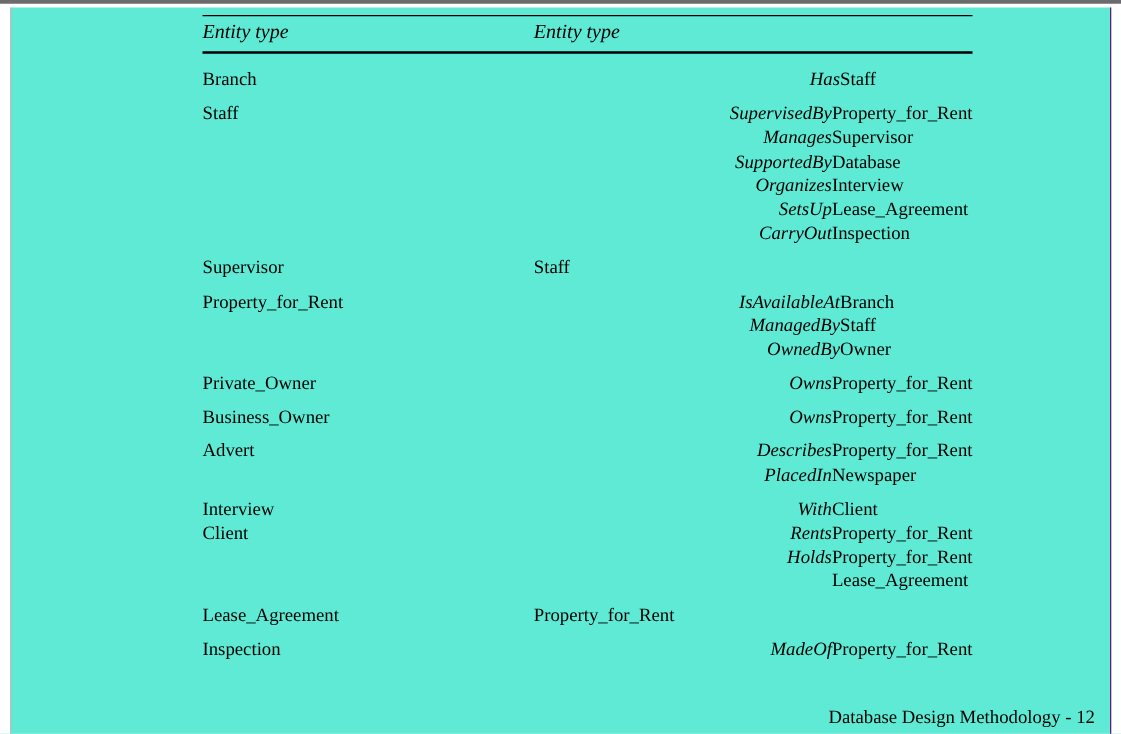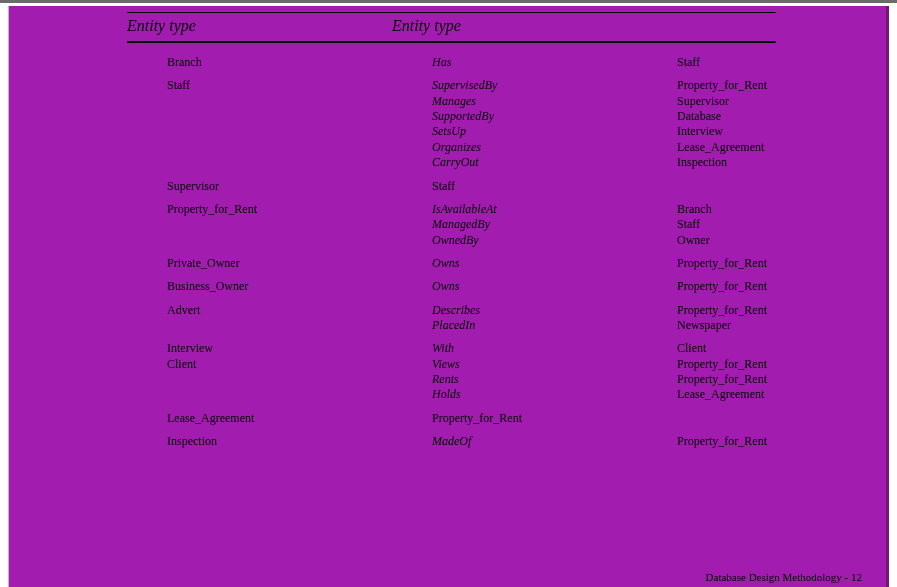--- a/index.html
+++ b/index.html
@@ -22,23 +22,24 @@
       right: 0;
       height: 3px;
       background: #6b6b6b;
     }
     .page {
       position: absolute;
       top: 6px;
       left: 8px;
       right: 8px;
       bottom: 0;
-      background: #a21caf;
+      background: #5eead4;
       border-left: 1px solid #bdbdbd;
-      border-right: 3px solid #701a75;
+      border-right: 1px solid #701a75;
+      padding-left: 35px;
     }
     .content {
       padding: 6px 110px 0 118px;
     }
     .table-header {
       display: flex;
       font-style: italic;
       font-size: 16px;
       padding: 4px 0 6px 0;
     }
@@ -50,43 +51,43 @@
     .hr-bottom {
       border: none;
       border-top: 2px solid #000;
       margin: 0 0 8px 0;
     }
     .col1 { width: 265px; }
     .col2 { width: 245px; }
     .col3 { flex: 1; }
     .row-group {
       display: flex;
-      font-size: 12px;
+      font-size: 15px;
       padding: 4px 0 4px 0;
       line-height: 1.28;
-      margin-left: 40px;
     }
     .entity-left {
       width: 265px;
     }
     .rel-col {
       width: 245px;
       font-style: italic;
+      text-align: right;
     }
     .entity-right {
       flex: 1;
     }
     .sub {
       display: block;
     }
     .footer {
       position: absolute;
       bottom: 4px;
-      right: 24px;
-      font-size: 11px;
+      right: 12px;
+      font-size: 15px;
       color: #000;
       margin-left: 32px;
     }
   </style>
 </head>
 <body>
 
 <div class="topbar"></div>
 <div class="page">
   <div class="content">
@@ -109,22 +110,22 @@
           </div>
         </div>
         <div class="row-group">
           <div class="entity-left">
             <span class="sub">Staff</span>
           </div>
           <div class="rel-col">
             <span class="sub">SupervisedBy</span>
             <span class="sub">Manages</span>
             <span class="sub">SupportedBy</span>
+            <span class="sub">Organizes</span>
             <span class="sub">SetsUp</span>
-            <span class="sub">Organizes</span>
             <span class="sub">CarryOut</span>
           </div>
           <div class="entity-right">
             <span class="sub">Property_for_Rent</span>
             <span class="sub">Supervisor</span>
             <span class="sub">Database</span>
             <span class="sub">Interview</span>
             <span class="sub">Lease_Agreement</span>
             <span class="sub">Inspection</span>
           </div>
@@ -187,21 +188,20 @@
             <span class="sub">Newspaper</span>
           </div>
         </div>
         <div class="row-group">
           <div class="entity-left">
             <span class="sub">Interview</span>
             <span class="sub">Client</span>
           </div>
           <div class="rel-col">
             <span class="sub">With</span>
-            <span class="sub">Views</span>
             <span class="sub">Rents</span>
             <span class="sub">Holds</span>
           </div>
           <div class="entity-right">
             <span class="sub">Client</span>
             <span class="sub">Property_for_Rent</span>
             <span class="sub">Property_for_Rent</span>
             <span class="sub">Lease_Agreement</span>
           </div>
         </div>

